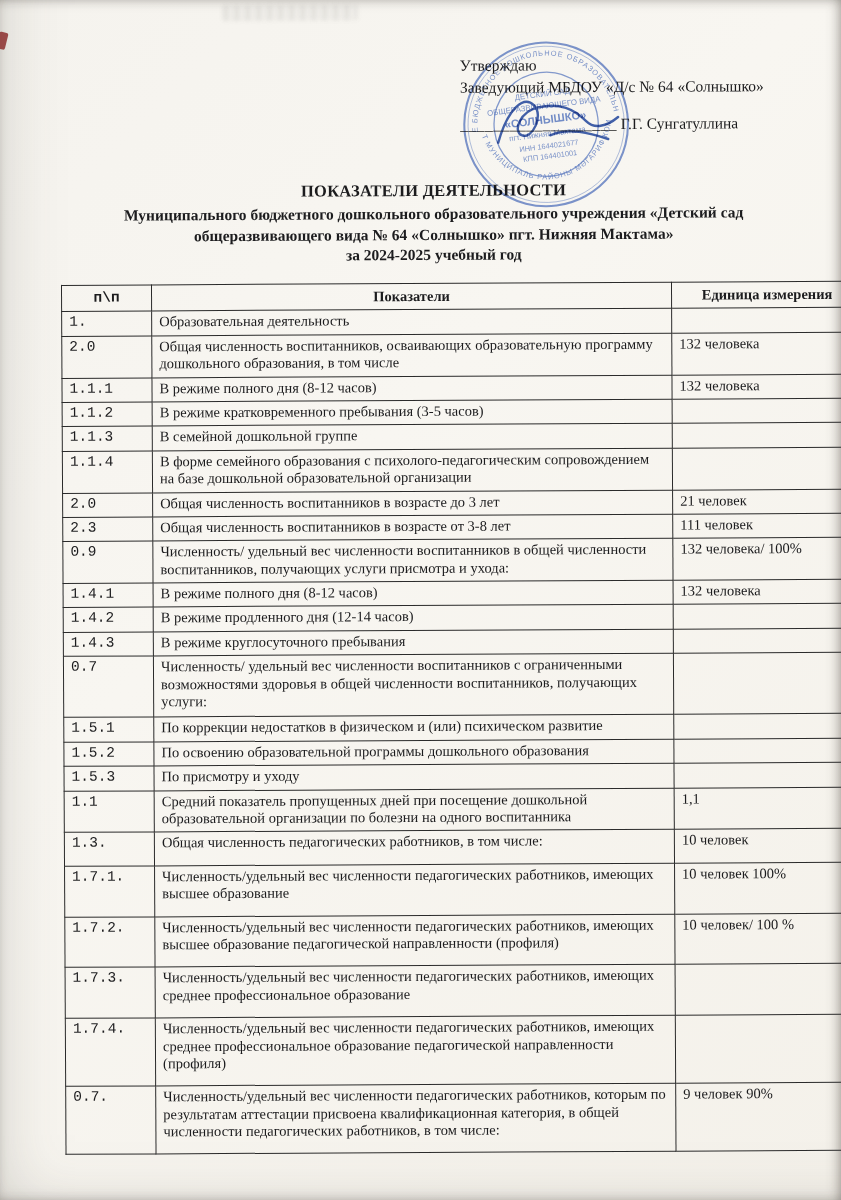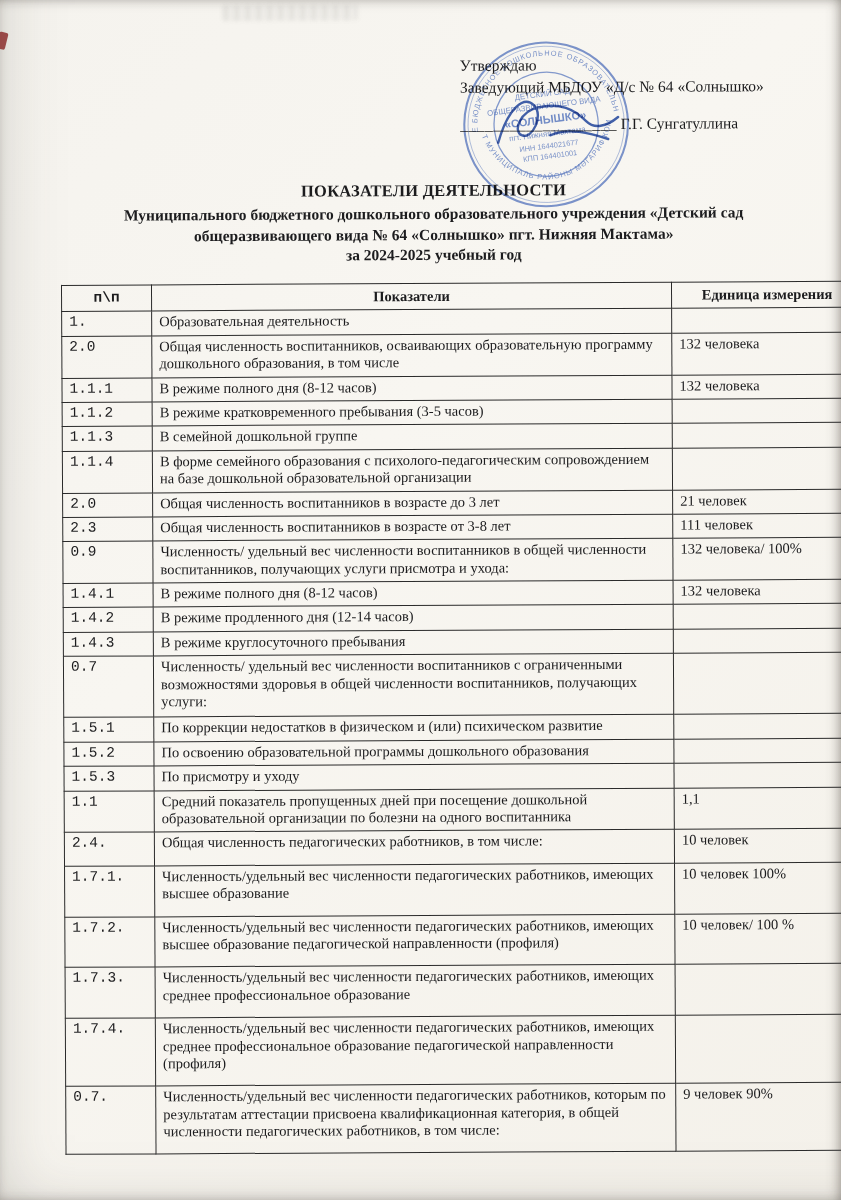--- a/index.html
+++ b/index.html
@@ -203,21 +203,21 @@
             <td class="col-num">1.5.3</td>
             <td class="col-indicator">По присмотру и уходу</td>
             <td class="col-unit"></td>
           </tr>
           <tr>
             <td class="col-num">1.1</td>
             <td class="col-indicator">Средний показатель пропущенных дней при посещение дошкольной образовательной организации по болезни на одного воспитанника</td>
             <td class="col-unit">1,1</td>
           </tr>
           <tr>
-            <td class="col-num">2.4.</td>
+            <td class="col-num">1.3.</td>
             <td class="col-indicator">Общая численность педагогических работников, в том числе:</td>
             <td class="col-unit">10 человек</td>
           </tr>
           <tr>
             <td class="col-num">1.7.1.</td>
             <td class="col-indicator">Численность/удельный вес численности педагогических работников, имеющих высшее  образование</td>
             <td class="col-unit">10 человек 100%</td>
           </tr>
           <tr>
             <td class="col-num">1.7.2.</td>

